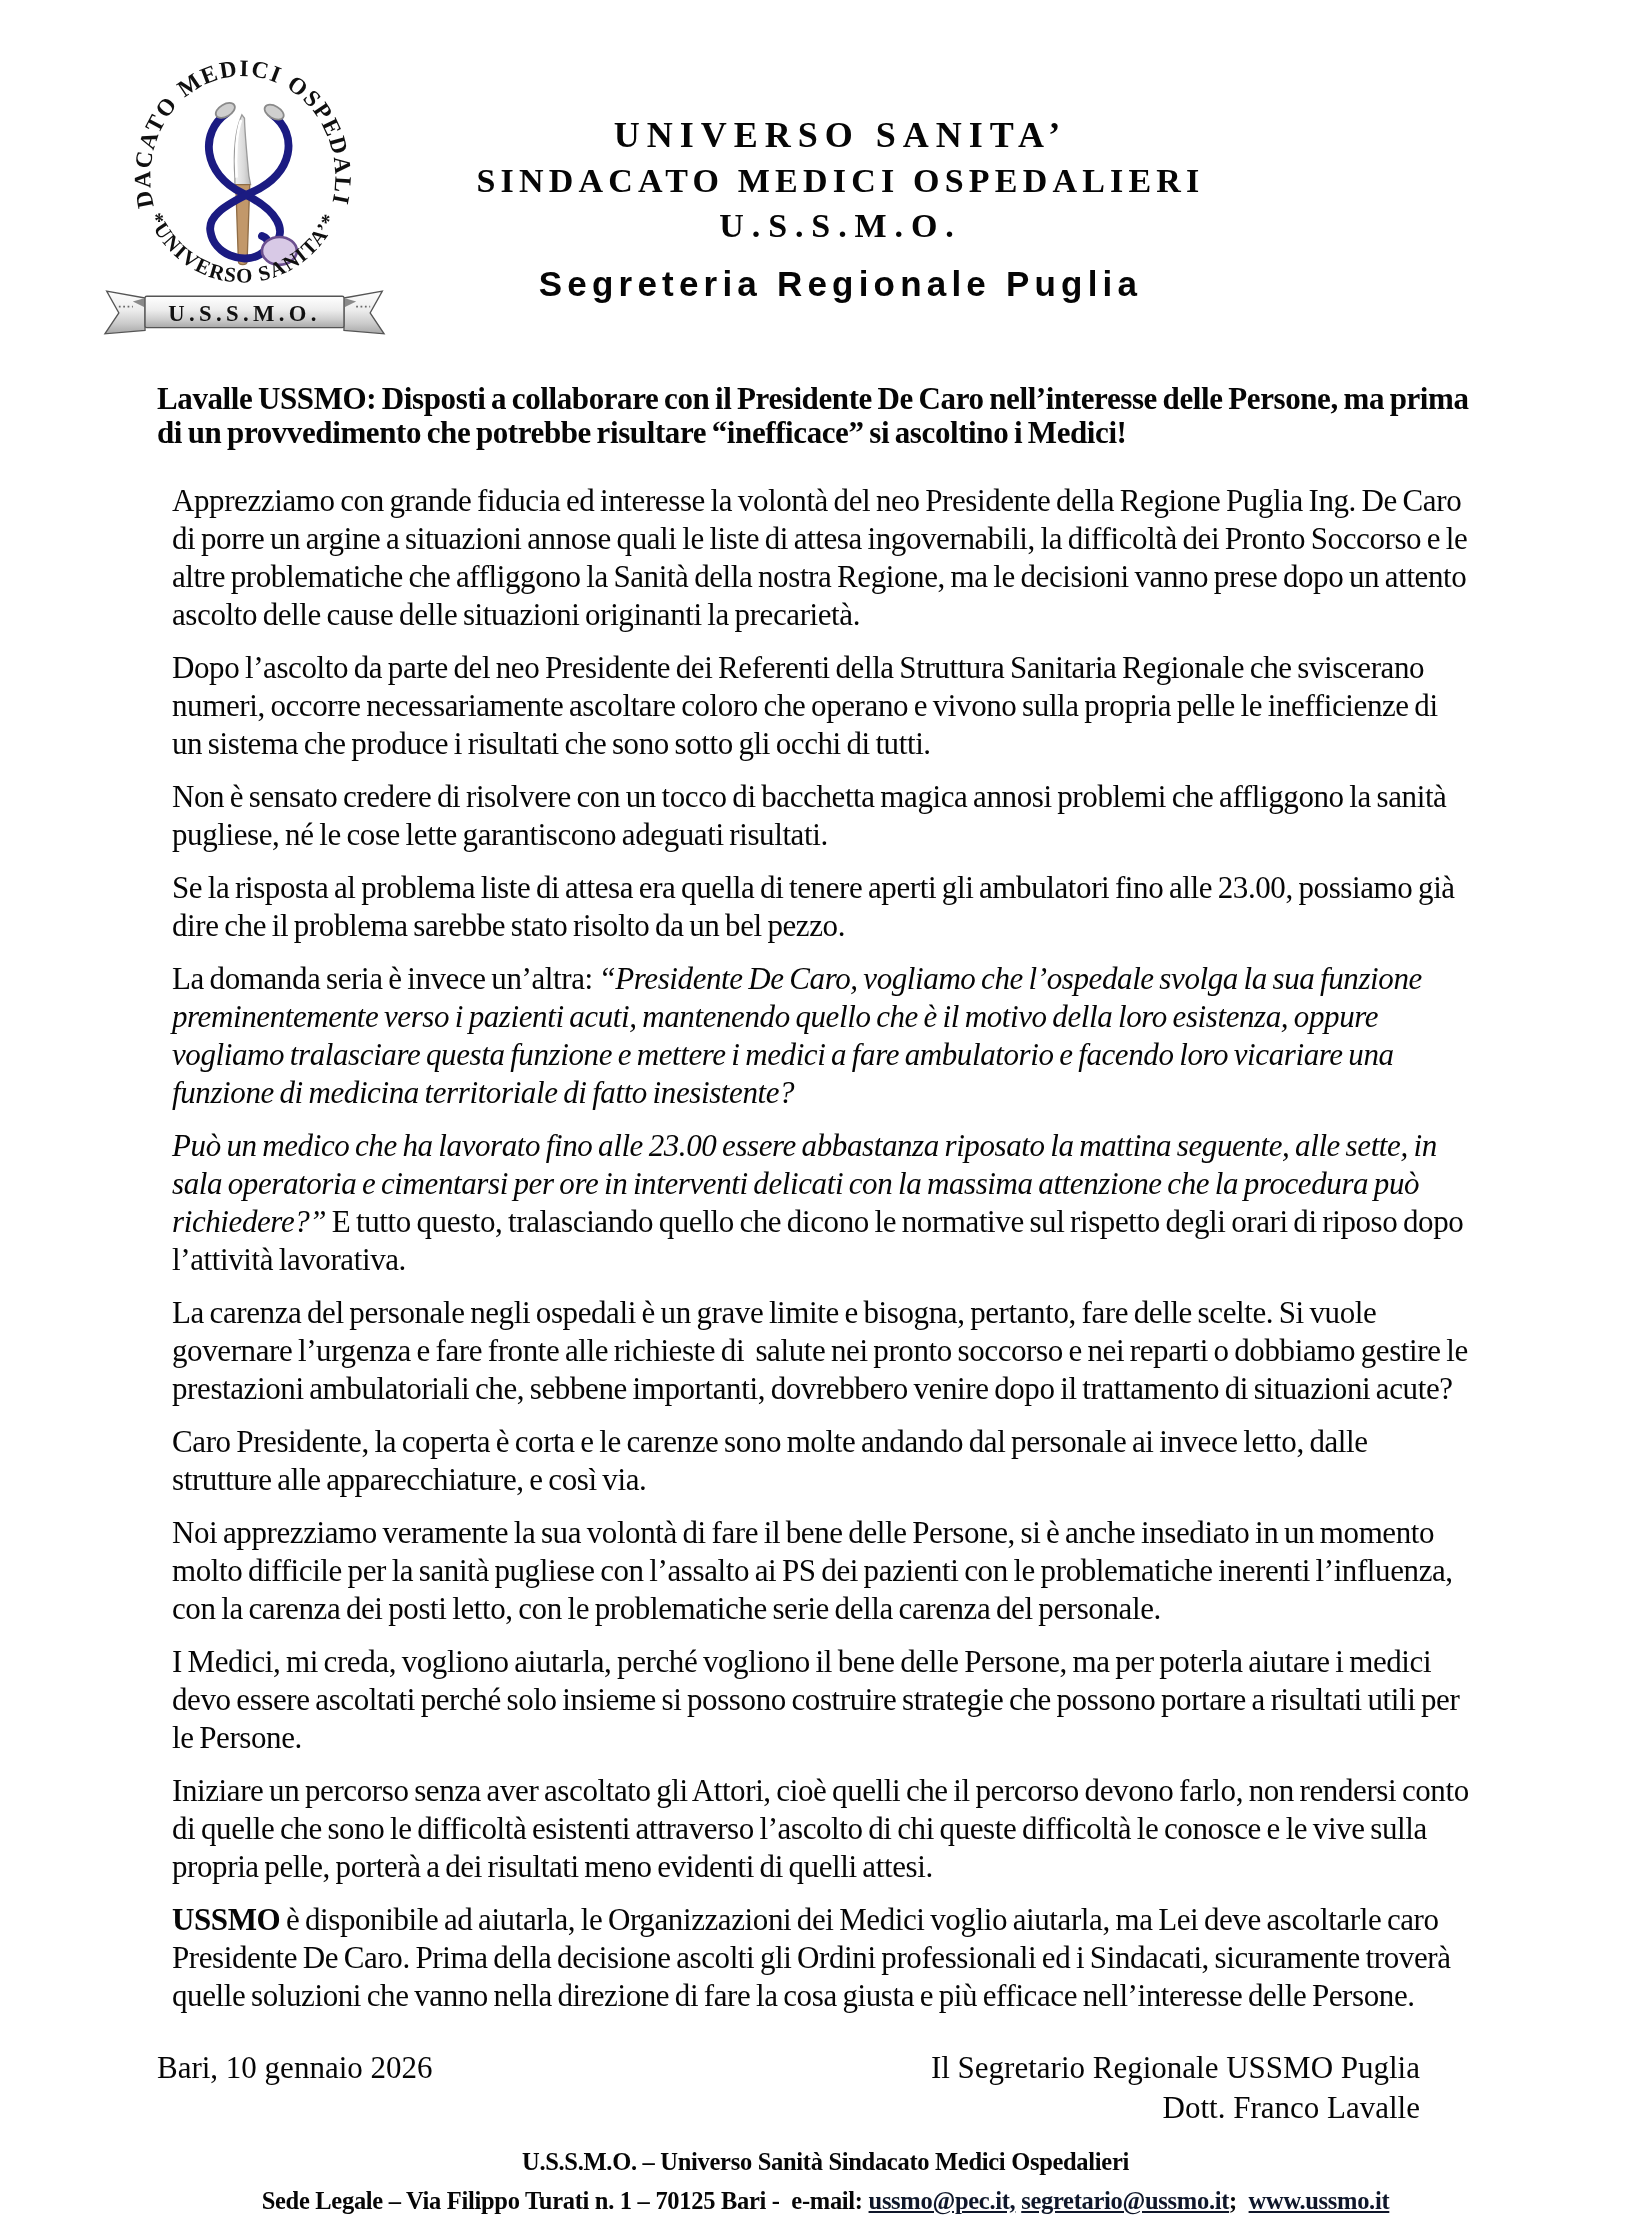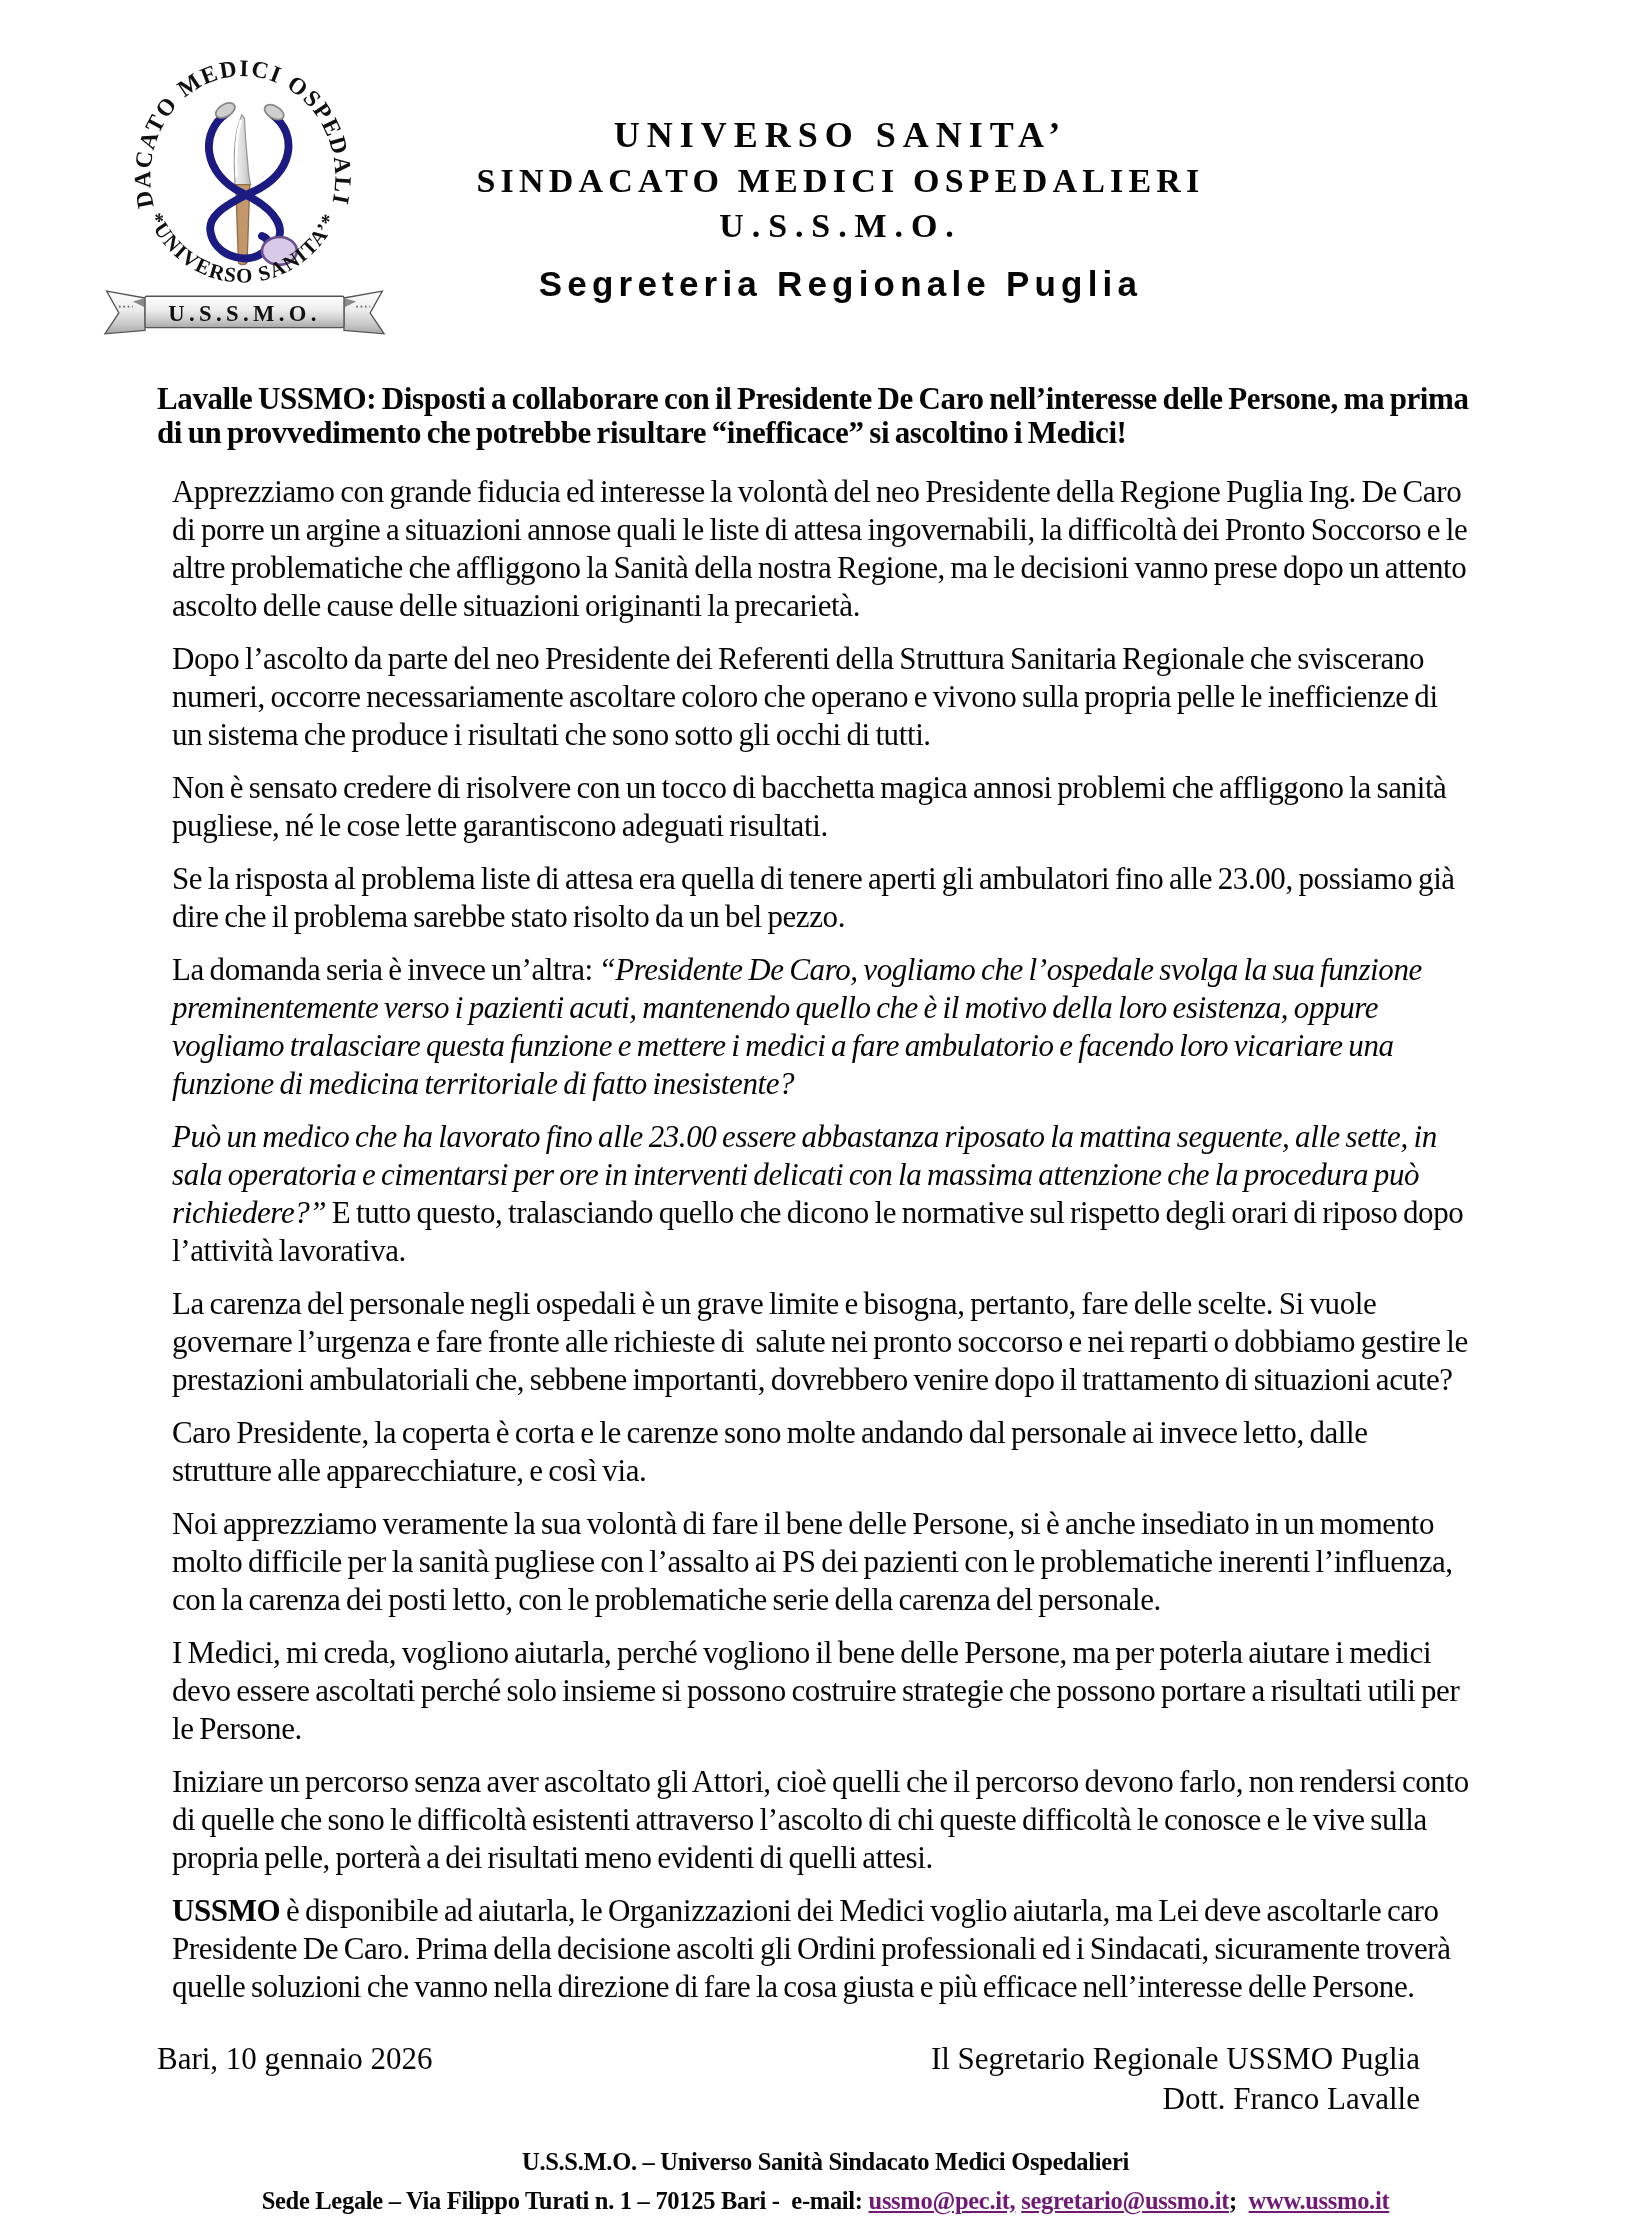--- a/index.html
+++ b/index.html
@@ -16,39 +16,39 @@
   .header { position:absolute; left:0; top:113px; width:100%; text-align:center;padding-left:15px; }
   .h-line { font-weight:bold; }
   .h1 { font-size:36px; line-height:45px; letter-spacing:7px; }
   .h2 { font-size:34px; line-height:45px; letter-spacing:5.2px; }
   .h3 { font-size:34px; line-height:45px; letter-spacing:7.9px; }
   .h4 { font-family:"Liberation Sans", sans-serif; font-size:35px; line-height:40px;
         letter-spacing:5.2px; font-weight:bold; margin-top:16px; }
   
   .content { position:absolute; left:157px; top:382px; width:1329px; }
   .title {
-    margin:0 0 23px 0; font-weight:bold; font-size:31px; line-height:34px;
+    margin:0 0 32px 0; font-weight:bold; font-size:31px; line-height:34px;
     letter-spacing:-0.4px; word-spacing:-1.7px; white-space:pre-wrap;
   }
   .bp {
     margin:15px; font-size:31px; line-height:38px;
     letter-spacing:-0.4px; word-spacing:-1.7px; white-space:pre-wrap;
   }
   .it { font-style:italic; }
   .bd { font-weight:bold; }
   
   .closing { position:relative; margin-top:33px; height:96px; font-size:31px; }
   .date { position:absolute; left:0; top:0; line-height:40px; }
   .signature { position:absolute; left:756px; top:0; width:507px; text-align:right; line-height:40px; }
   
   .footer { position:absolute; left:0; top:2142px; width:100%; text-align:center; font-weight:bold; }
   .f1 { font-size:24.5px; line-height:39px; letter-spacing:-0.3px; }
   .f2 { font-size:24.5px; line-height:39px; letter-spacing:-0.3px; white-space:pre-wrap; }
   .f2 span, .f2 a { white-space:pre-wrap; }
-  .lnk { color:#701a75; text-decoration:underline; cursor:pointer; }
+  .lnk { color:#0f172a; text-decoration:underline; cursor:pointer; }
 </style>
 </head>
 <body>
 
 <div class="page">
 
   <svg class="logo" viewBox="0 0 340 345" aria-hidden="true">
     <defs>
       <linearGradient id="ribGrad" x1="0" y1="0" x2="0" y2="1">
         <stop offset="0" stop-color="#ffffff"></stop>

